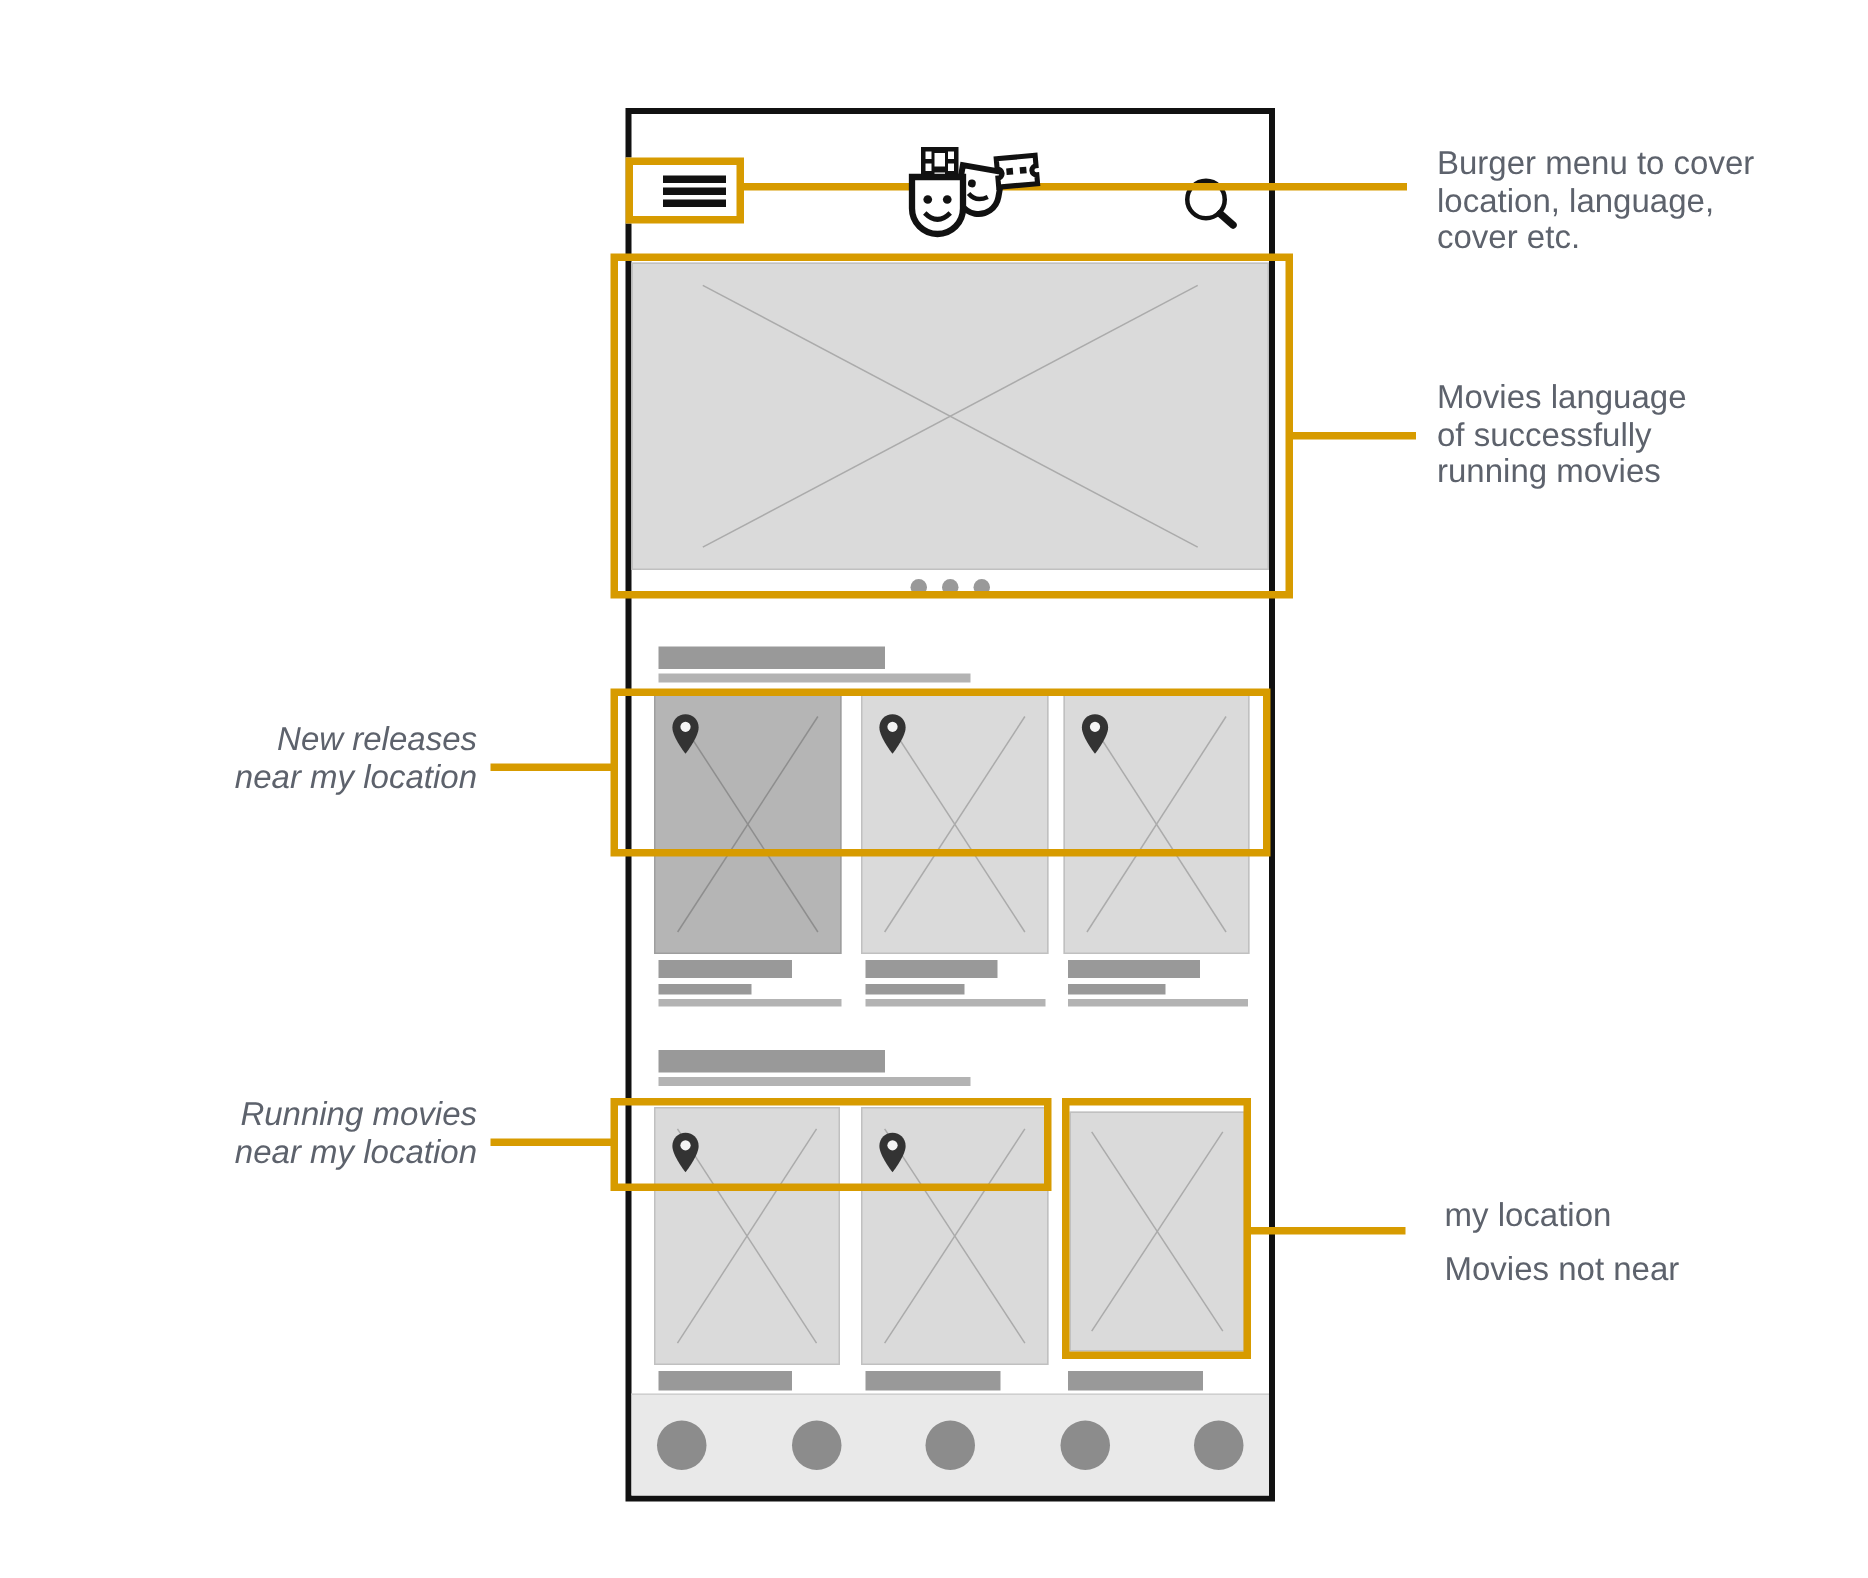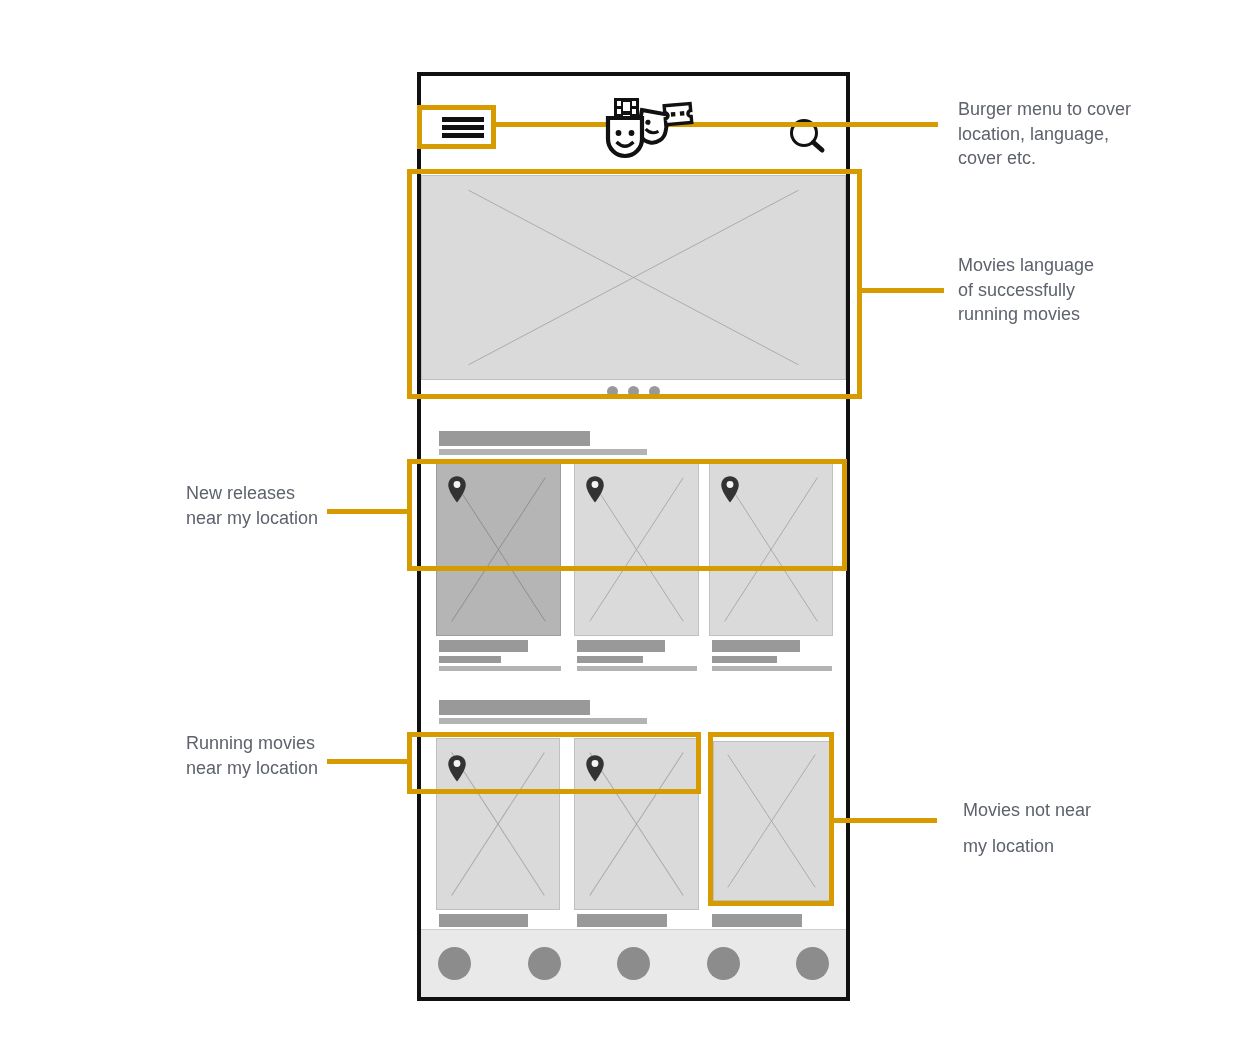--- a/index.html
+++ b/index.html
@@ -28,22 +28,22 @@
           border-top:1px solid #cfcfcf;box-sizing:border-box;z-index:2;
           display:flex;align-items:center;justify-content:space-between;padding:0 17px;}
   .nav-circle{width:33px;height:33px;border-radius:50%;background:#8c8c8c;}
 
   
   .obox{border:5px solid #d79b00;box-sizing:border-box;background:transparent;z-index:5;}
   .oline{background:#d79b00;height:5px;z-index:5;}
   .burgerbox{background:#ffffff;}
 
   
-  .ann{color:#5d626c;font-size:18px;line-height:24.5px;z-index:4;}
-  .ann.right-al{}
+  .ann{color:#5d626c;font-size:22px;line-height:24.5px;z-index:4;}
+  .ann.right-al{text-align:right;font-style:italic;}
   .ann.wide{line-height:36px;}
 
   .pin{position:absolute;left:10px;top:11px;z-index:3;}
 </style>
 </head>
 <body>
 
 <div class="canvas">
 
   <div class="abs phone"></div>
@@ -221,17 +221,17 @@
   <div class="abs obox" style="left:407px;top:732px;width:294px;height:62px;"></div>
   <div class="abs oline" style="left:327px;top:759px;width:84px;"></div>
   <div class="abs ann right-al" style="right:927px;top:731px;">
     <div>Running movies</div>
     <div>near my location</div>
   </div>
 
   <div class="abs obox" style="left:708px;top:732px;width:126px;height:174px;"></div>
   <div class="abs oline" style="left:832px;top:818px;width:105px;"></div>
   <div class="abs ann wide" style="left:963px;top:792px;">
+    <div>my location</div>
     <div>Movies not near</div>
-    <div>my location</div>
   </div>
 
 </div>
 
 </body></html>

